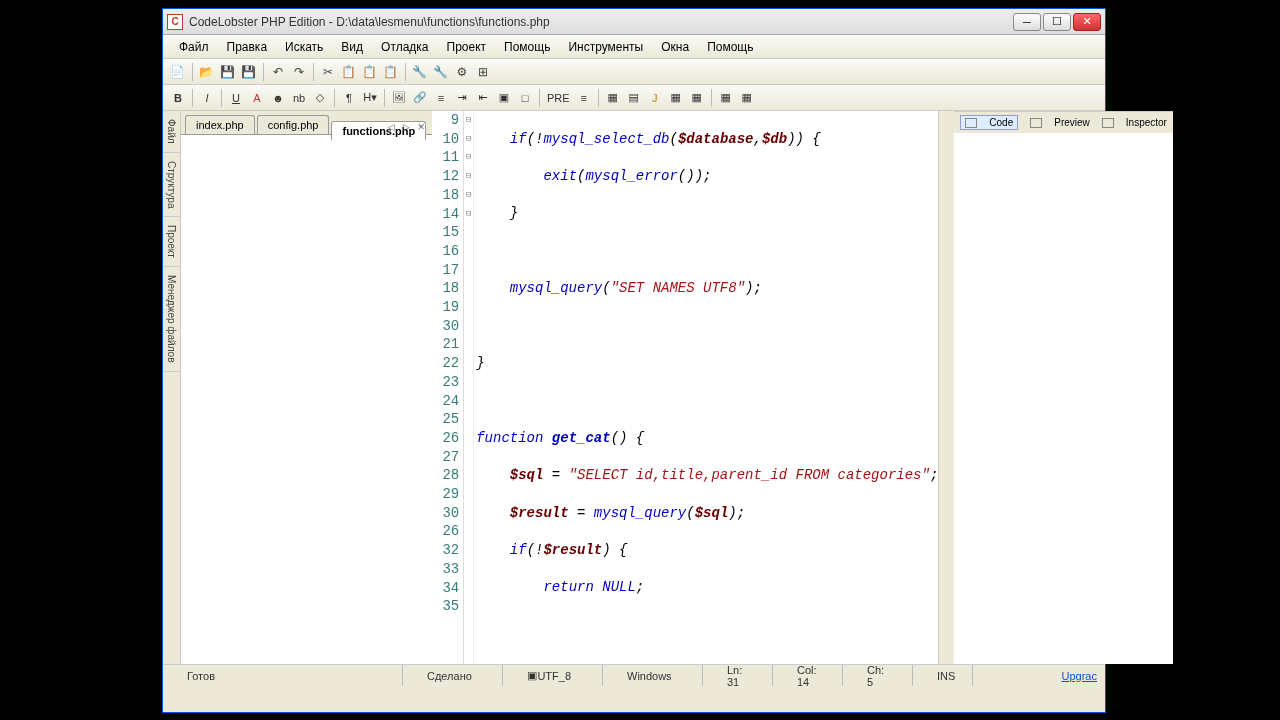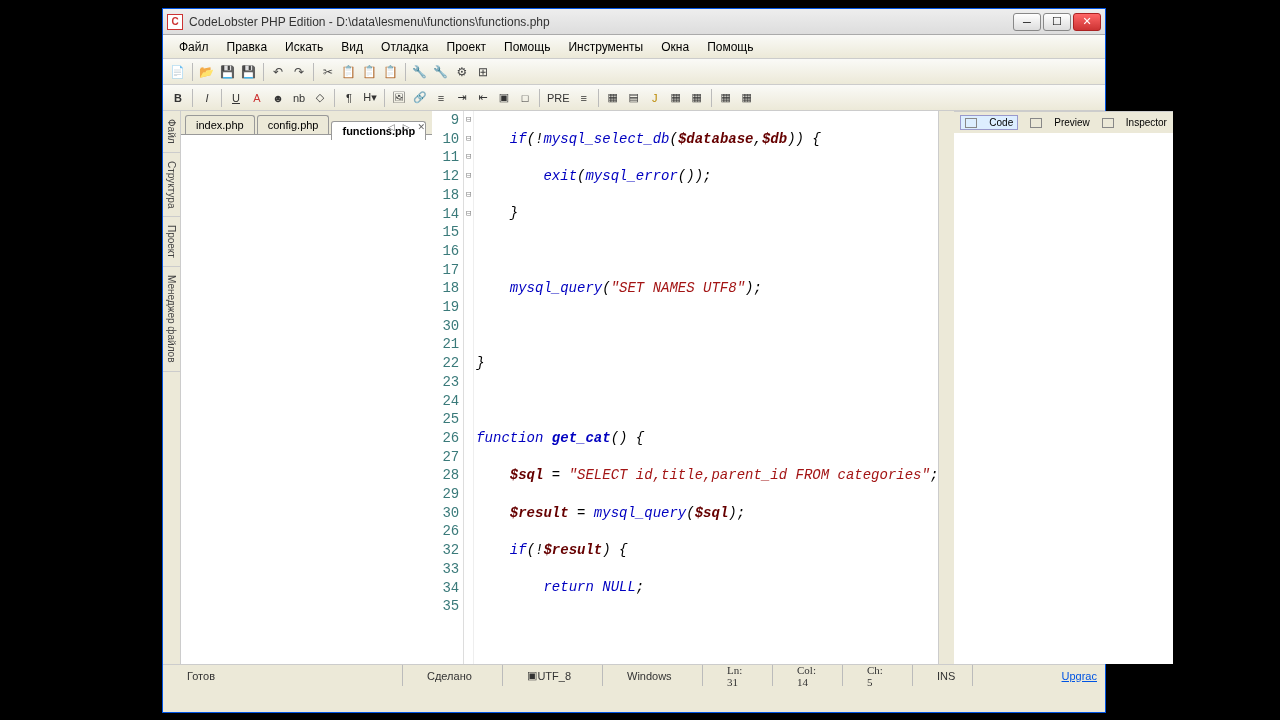--- a/index.html
+++ b/index.html
@@ -42,21 +42,21 @@
 .viewtabs { height: 22px; background: #ece9d8; border-top: 1px solid #ccc; display: flex; align-items: center; padding: 0 6px; gap: 12px; }
 .viewtabs span { font-size: 10px; cursor: pointer; display: flex; align-items: center; gap: 12px; }
 .viewtabs .active { border: 1px solid #99c; background: #def; padding: 1px 4px; }
 .vicon { width: 12px; height: 10px; border: 1px solid #888; display: inline-block; }
 .statusbar { height: 22px; background: #ece9d8; border-top: 1px solid #ccc; display: flex; align-items: center; font-size: 11px; color: #333; }
 .statusbar > div { padding: 0 24px; border-right: 1px solid #bbb; height: 100%; display: flex; align-items: center; }
 .statusbar .ready { width: 240px; }
 .statusbar .done { width: 100px; }
 .statusbar .enc { width: 100px; }
 .statusbar .eol { width: 100px; }
-.statusbar .ln, .statusbar .col, .statusbar .ch { width: 70px; font-family: Liberation Serif, serif; }
+.statusbar .ln, .statusbar .col, .statusbar .ch { width: 70px; }
 .statusbar .ins { width: 60px; }
 .statusbar .upg { margin-left: auto; color: #0054e3; padding-right: 8px; border: none; text-decoration: underline; }
 </style>
 </head>
 <body>
 
 <div class="app">
   <div class="titlebar">
     <div class="icon">C</div>
     <div class="title">CodeLobster PHP Edition - D:\data\lesmenu\functions\functions.php</div>

